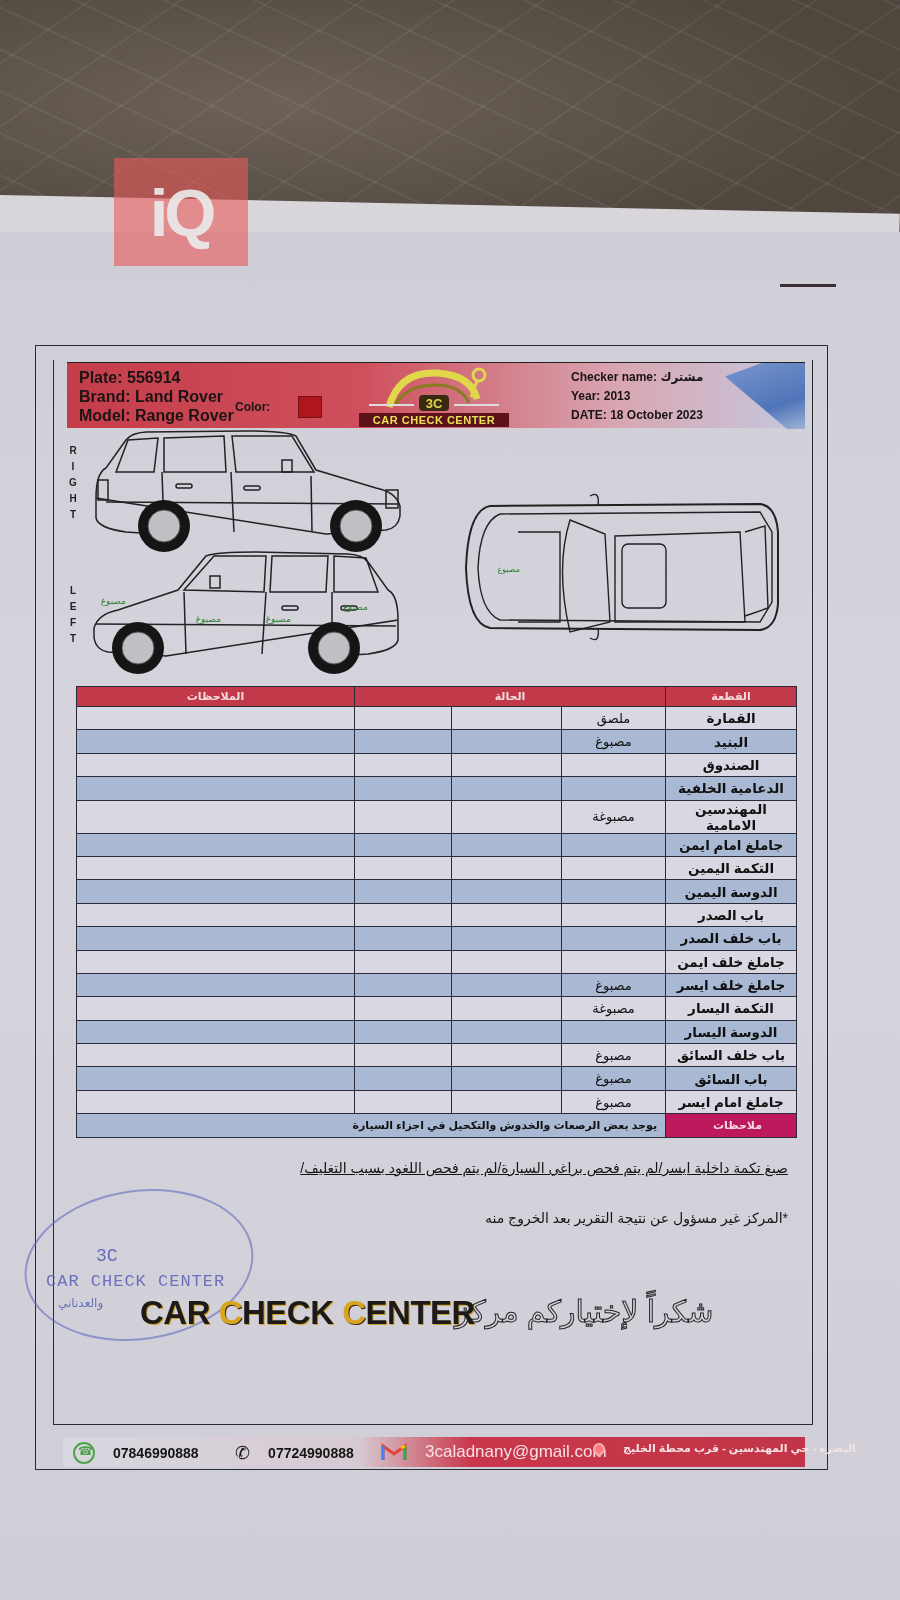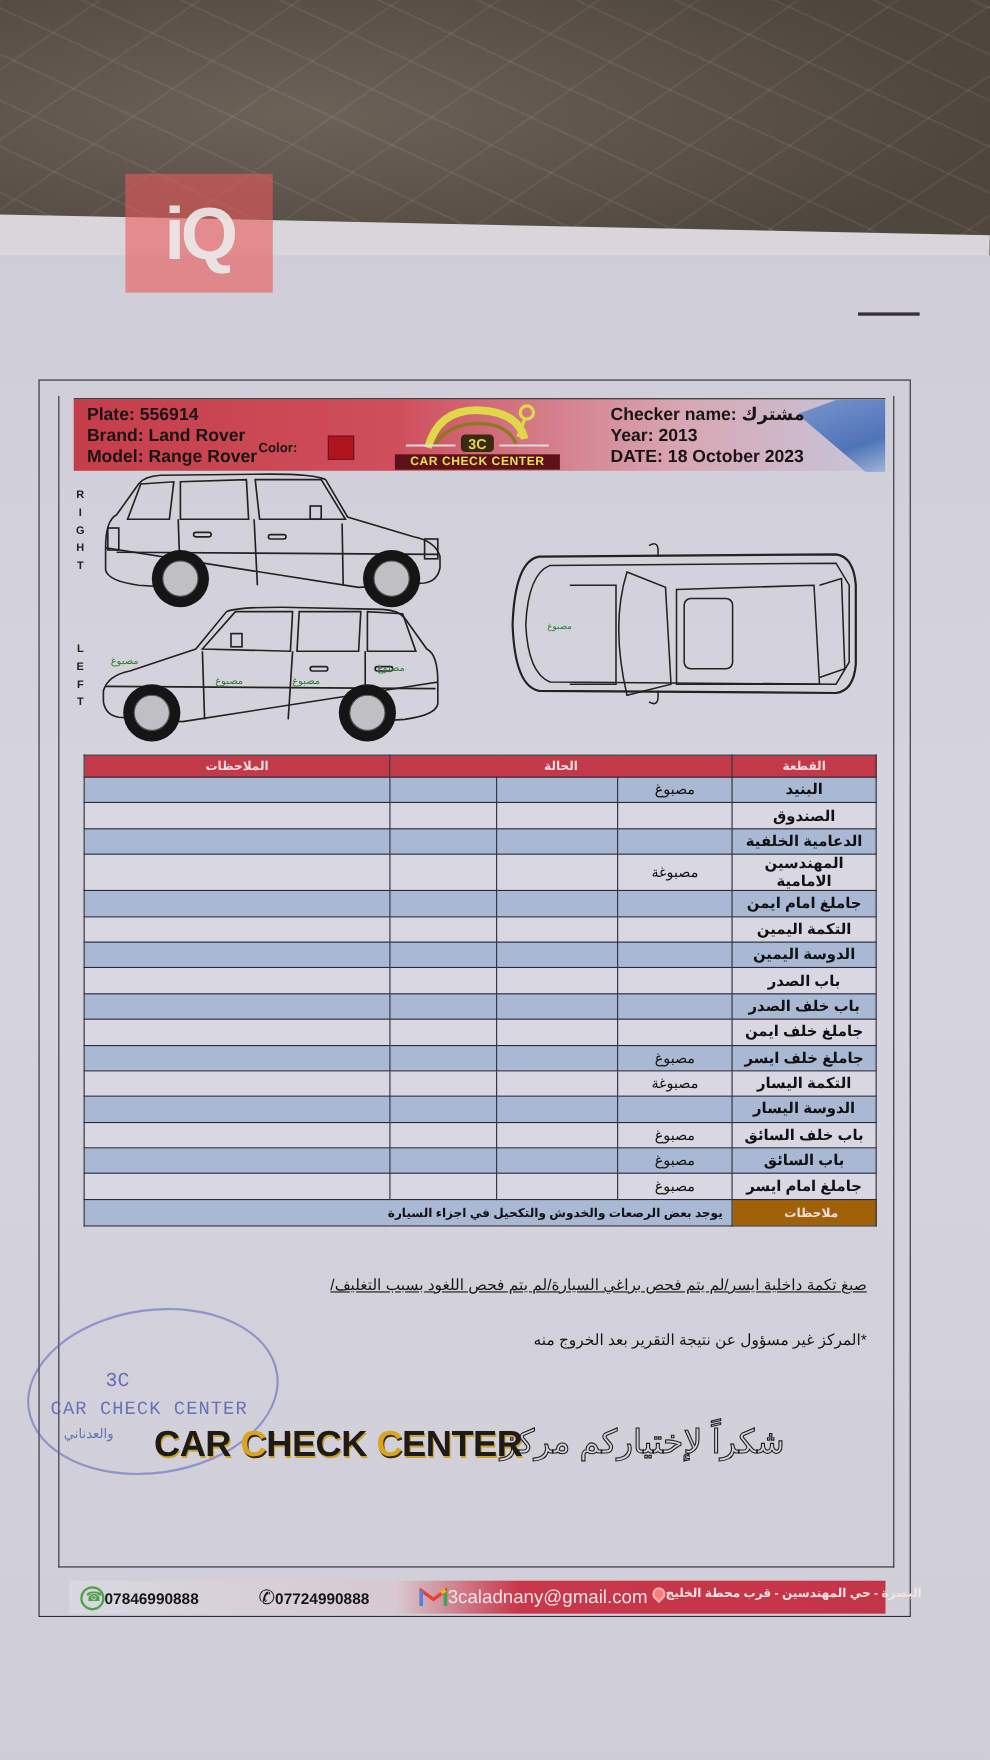--- a/index.html
+++ b/index.html
@@ -53,21 +53,21 @@
     border-top: 1.5px solid #222;
   }
   .header-corner {
     position: absolute; right: 0; top: 0; width: 120px; height: 66px;
     background: linear-gradient(160deg, transparent 0 25%, #6f8ec8 26%, #4f74b8 70%, #9fb3d6 100%);
     clip-path: polygon(20% 0, 100% 0, 100% 100%, 85% 100%);
   }
   .hdr-left { position: absolute; left: 12px; top: 5px; color: #1b1414; font-size: 16px; font-weight: bold; line-height: 19px; }
   .hdr-color { position: absolute; left: 168px; top: 33px; color: #1b1414; font-size: 12px; font-weight: bold; display: flex; align-items: center; gap: 28px; }
   .swatch { width: 24px; height: 22px; background: #b0141c; border: 1px solid #7a0f13; }
-  .hdr-right { position: absolute; left: 488px; top: 5px; color: #1b1414; font-size: 16px; font-weight: bold; line-height: 19px; }
+  .hdr-right { position: absolute; left: 504px; top: 5px; color: #1b1414; font-size: 12px; font-weight: bold; line-height: 19px; }
   .logo { position: absolute; left: 292px; top: 0px; width: 150px; height: 66px; }
   .logo-text {
     position: absolute; left: 0; bottom: 2px; width: 150px; text-align: center;
     color: #e9e059; font-size: 11px; font-weight: bold; letter-spacing: 0.5px;
     background: #5c1218; padding: 1px 0;
   }
 
   
   .side-label { position: absolute; left: 68px; width: 10px; font-size: 10px; font-weight: bold; color: #222; text-align: center; line-height: 16px; }
 
@@ -84,21 +84,21 @@
   }
   .tbl td {
     height: 23.4px; border: 1px solid #2a2a38; font-size: 13px; color: #111;
     direction: rtl; padding: 0 8px;
   }
   .tbl tr.odd td { background: #d9d8e2; }
   .tbl tr.even td { background: #a9b8d3; }
   .tbl td.part { text-align: center; font-weight: bold; font-size: 13.5px; }
   .tbl td.state { text-align: center; }
   .tbl tr.notes-row td { background: #a9b8d3; height: 24px; font-size: 11px; font-weight: bold; }
-  .tbl tr.notes-row td.notes-label { background: #a16207; color: #f1dde0; text-align: center; padding-left: 21px; }
+  .tbl tr.notes-row td.notes-label { background: #be185d; color: #f1dde0; text-align: center; padding-left: 21px; }
 
   .note-line { position: absolute; right: 112px; direction: rtl; color: #141414; font-size: 14px; white-space: nowrap; }
 
   
   .stamp {
     position: absolute; left: 24px; top: 1190px; width: 230px; height: 150px;
     border: 2px solid rgba(88, 96, 190, 0.55); border-radius: 50%;
     transform: rotate(-8deg);
   }
   .stamp-text {
@@ -118,21 +118,21 @@
     position: absolute; left: 455px; top: 1294px; font-size: 30px; color: transparent;
     -webkit-text-stroke: 1px #1e1e1e; direction: rtl; font-weight: normal;
   }
 
   
   .footer {
     position: absolute; left: 63px; top: 1437px; width: 742px; height: 30px;
     background: linear-gradient(90deg, #d8d8e0 0%, #d7c9d1 40%, #c9374a 55%, #c23547 100%);
     display: flex; align-items: center;
   }
-  .f-item { position: absolute; top: 5px; display: flex; align-items: center; gap: 0; font-size: 14px; font-weight: bold; color: #151515; white-space: nowrap; }
+  .f-item { position: absolute; top: 5px; display: flex; align-items: center; gap: 18px; font-size: 14px; font-weight: bold; color: #151515; white-space: nowrap; }
   .f-addr { color: #f5e2e5; font-size: 11px; direction: rtl; }
   .f-email { color: #f5e2e5; font-size: 17px; font-weight: normal; }
   .icon-wa { width: 22px; height: 22px; border: 2.5px solid #4da24a; border-radius: 50%; position: relative; }
   .icon-wa::after { content: "\260E"; position: absolute; left: 3px; top: 0px; font-size: 12px; color: #4da24a; }
   .icon-phone { font-size: 18px; color: #151515; }
   .icon-gmail { width: 26px; height: 20px; position: relative; }
   .icon-pin { width: 12px; height: 12px; border-radius: 50% 50% 50% 0; background: #ff7a7a; transform: rotate(-45deg); border: 2px solid #f3b1b1; }
 </style>
 </head>
 <body>
@@ -261,20 +261,27 @@
       <col style="width:131px">
   </colgroup>
   <thead>
     <tr>
       <th>الملاحظات</th>
       <th colspan="3">الحالة</th>
       <th>القطعة</th>
     </tr>
   </thead>
   <tbody id="tbody">
+    <tr class="odd">
+        <td></td>
+        <td></td>
+        <td></td>
+        <td class="state">ملصق</td>
+        <td class="part">القمارة</td>
+      </tr>
     <tr class="even">
         <td></td>
         <td></td>
         <td></td>
         <td class="state">مصبوغ</td>
         <td class="part">البنيد</td>
       </tr>
     <tr class="odd">
         <td></td>
         <td></td>

